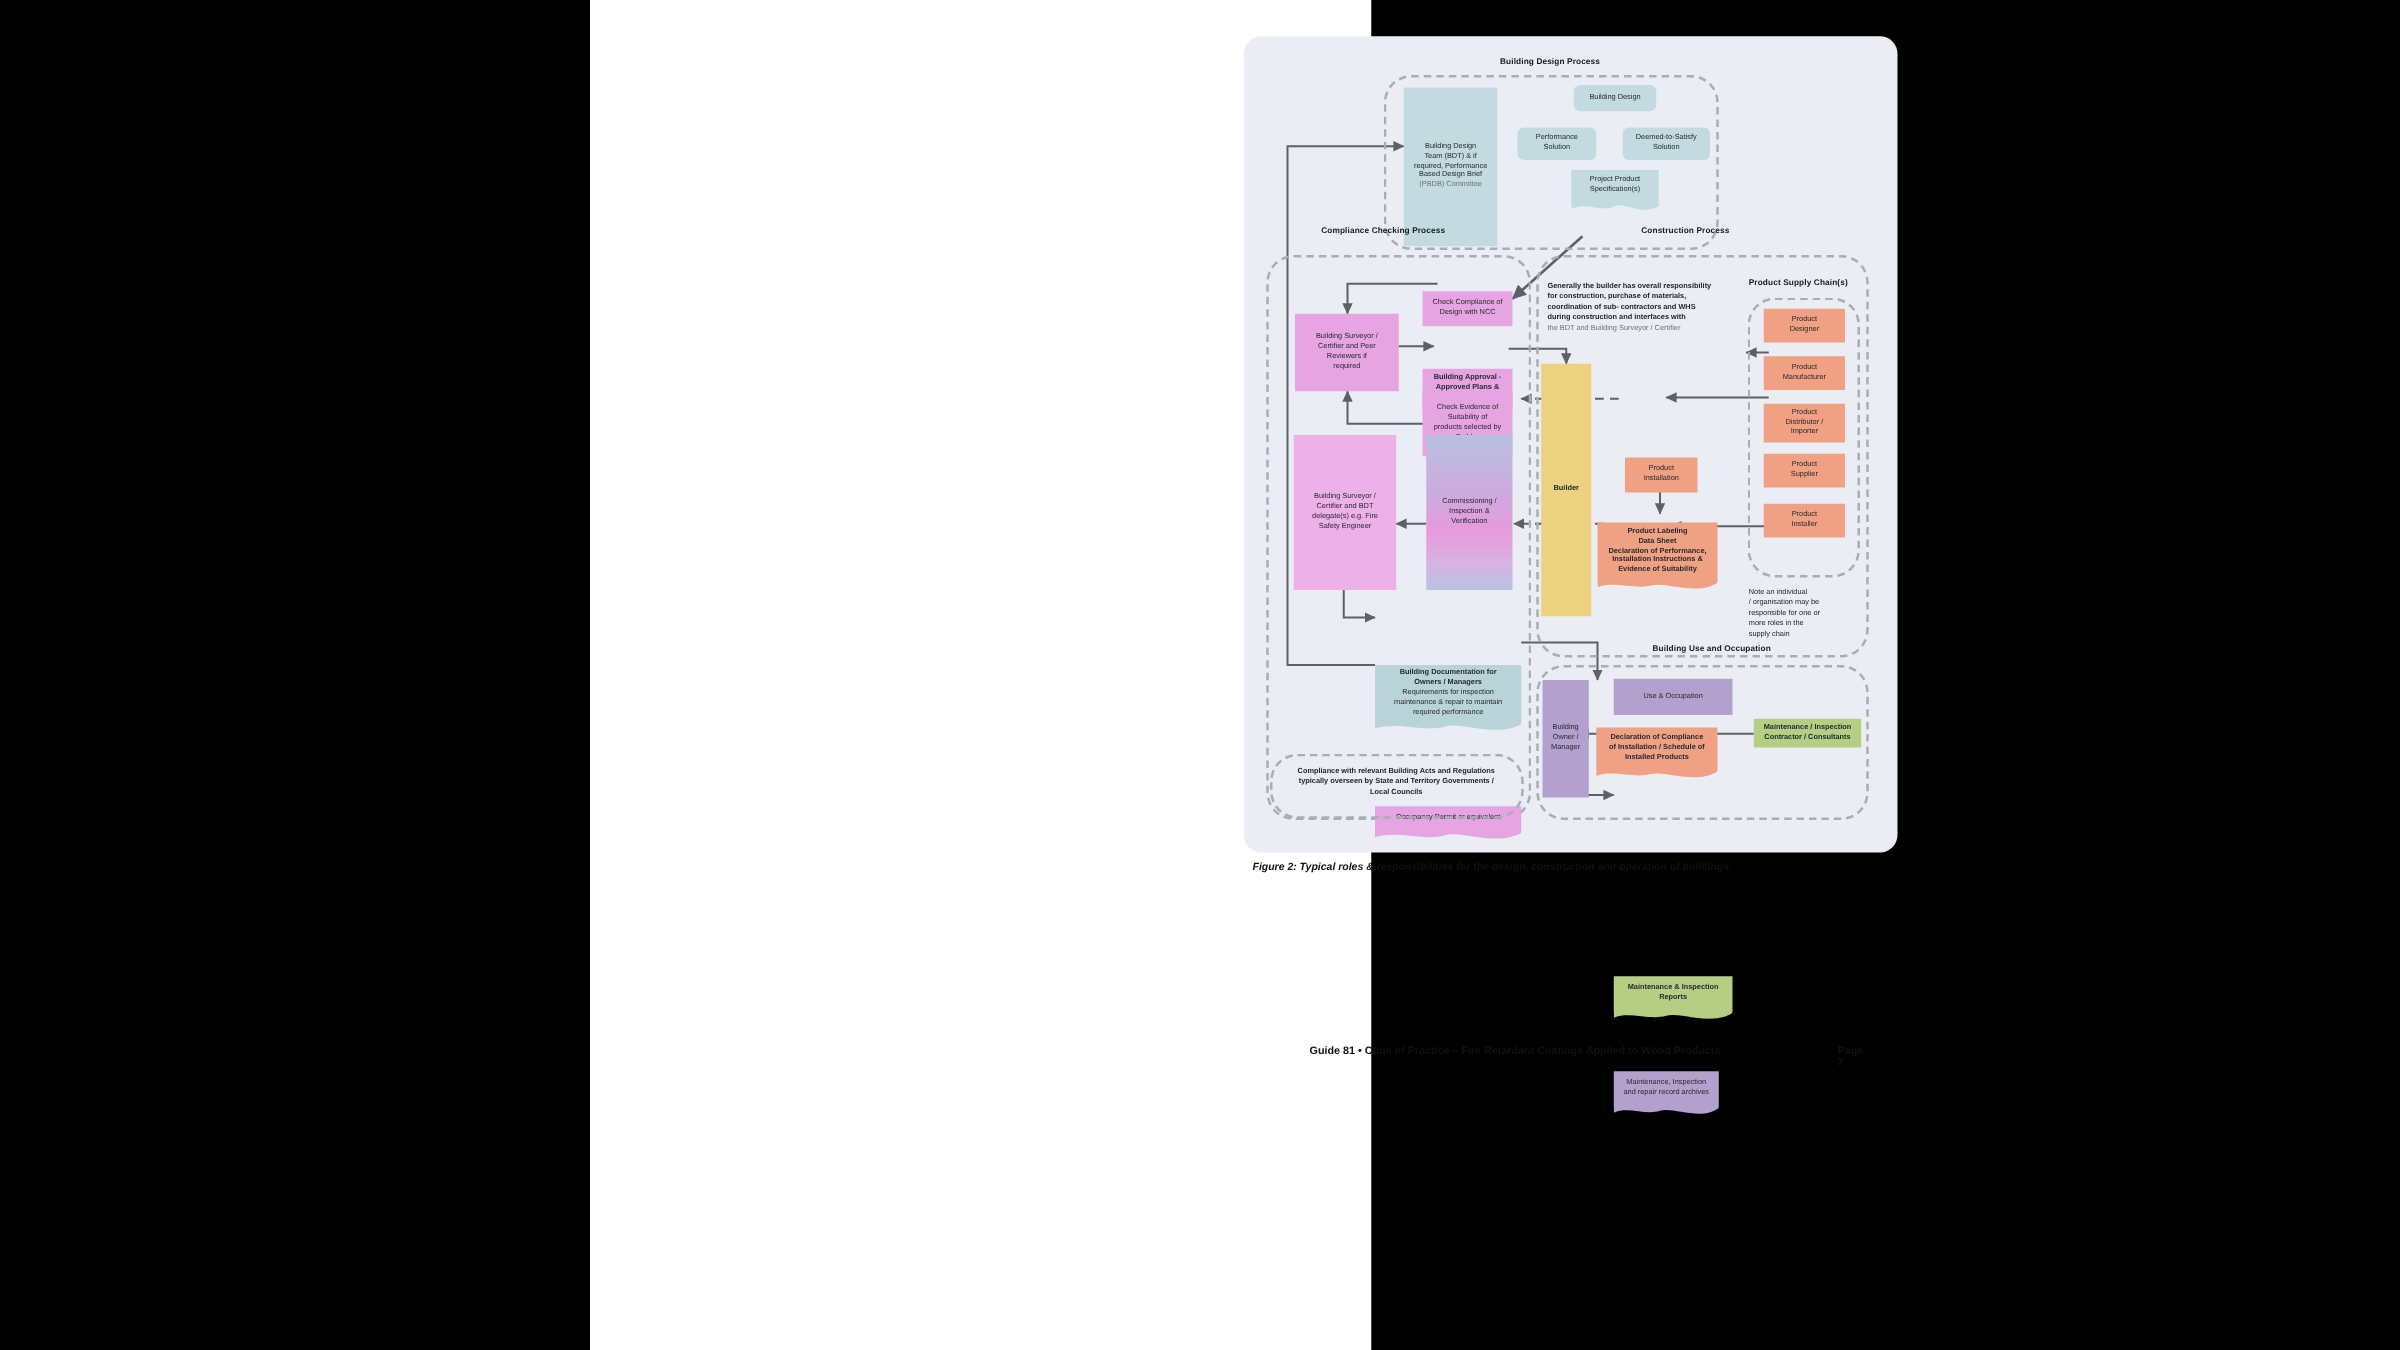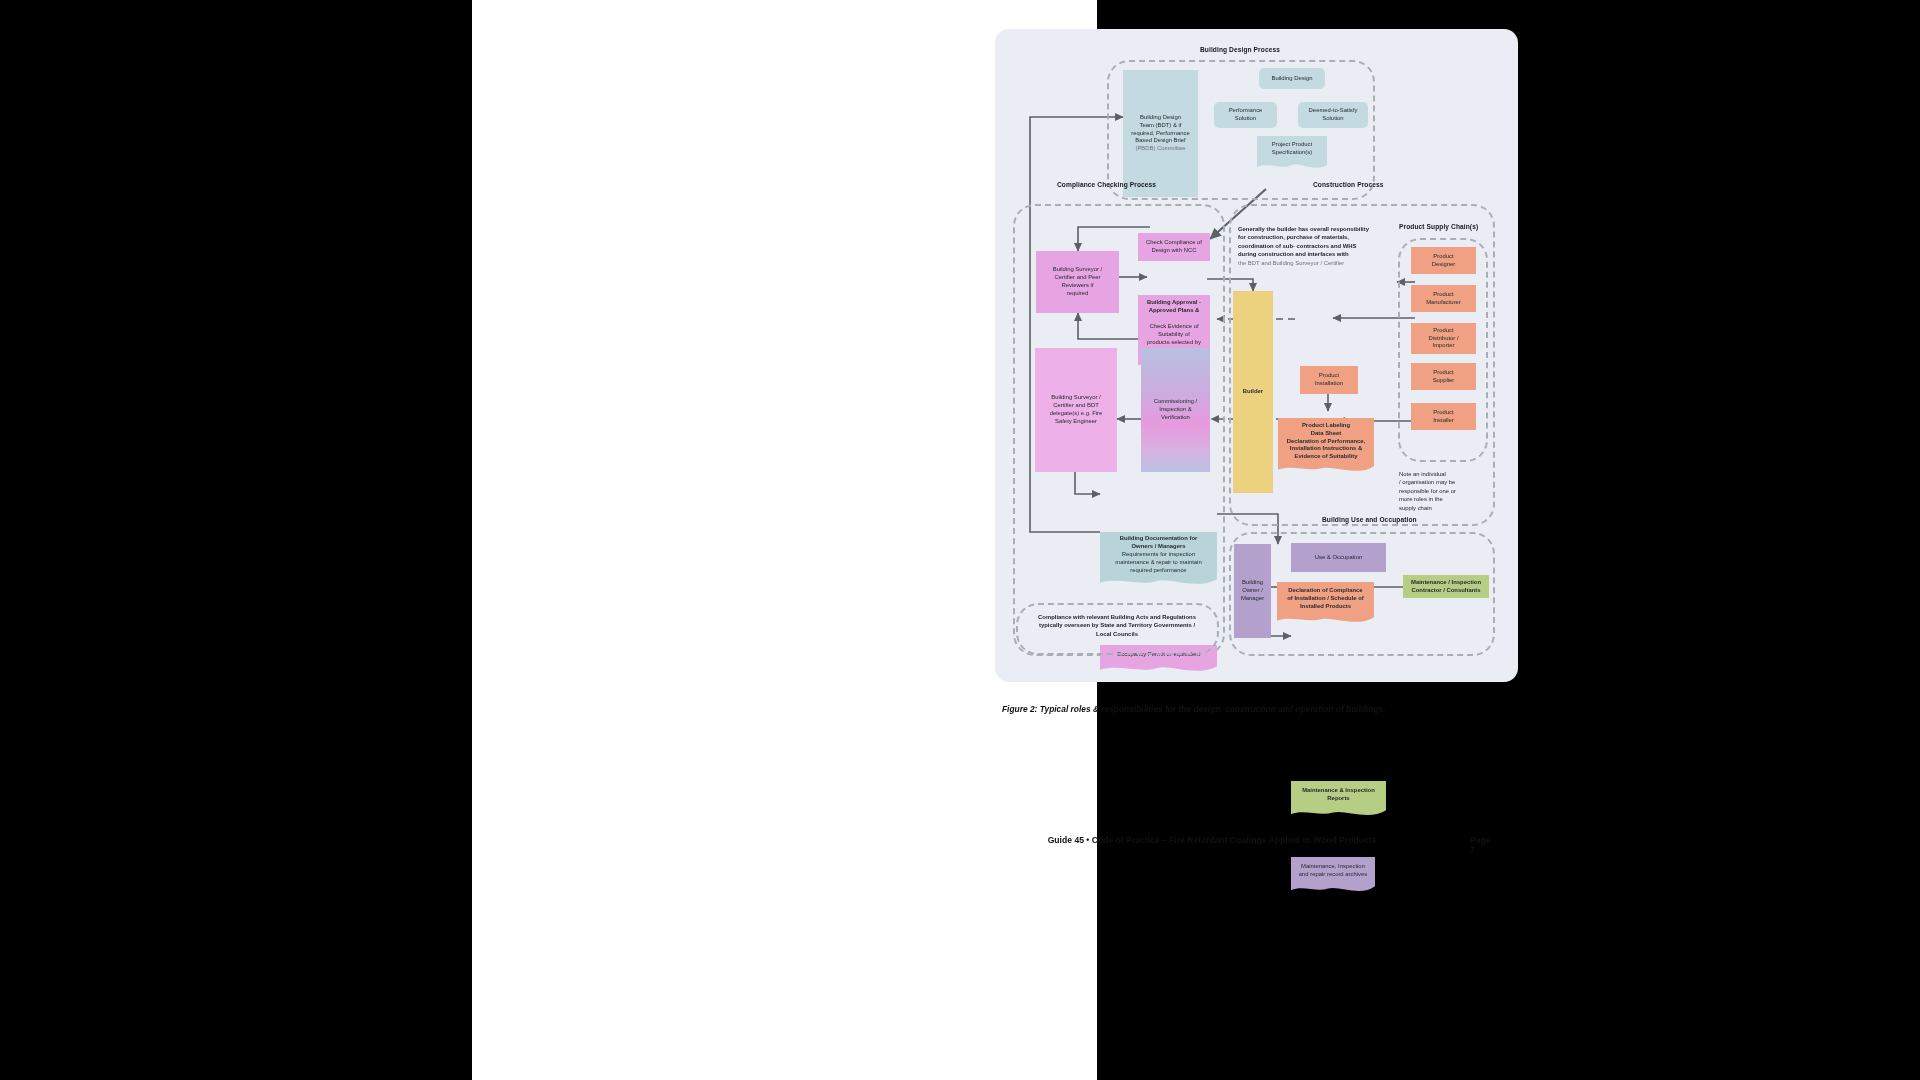--- a/index.html
+++ b/index.html
@@ -80,21 +80,21 @@
     color: #22262c;
   }
   .txt.b { font-weight: bold; }
 
   
   #wires { position: absolute; left: 0; top: 0; width: 523px; height: 653px; pointer-events: none; }
 
   
   #caption {
     position: absolute; left: 530px; top: 688px; width: 560px;
-    font-size: 8.4px; font-weight: bold; font-style: italic; color: #111; margin-top: 16px;
+    font-size: 8.4px; font-weight: bold; font-style: italic; color: #111;
   }
   #footer-left {
     position: absolute; left: 530px; top: 835px; width: 420px;
     text-align: center;
     font-size: 8.6px; font-weight: bold; color: #111;
   }
   #footer-right {
     position: absolute; left: 998px; top: 835px;
     font-size: 8.6px; font-weight: bold; color: #111;
   }
@@ -355,16 +355,16 @@
       <span>Maintenance, Inspection</span>
       <span>and repair record archives</span>
       <svg class="wavebot" viewBox="0 0 84 13" preserveAspectRatio="none">
         <path d="M0,0 L84,0 L84,3 C70,17 48,2 37,6 C25,11 12,1 0,8 Z" fill="#b3a0cd"></path>
       </svg>
     </div>
 
   </div>
 
   <div id="caption">Figure 2: Typical roles &amp; responsibilities for the design, construction and operation of buildings.</div>
-  <div id="footer-left">Guide 45 • Code of Practice – Fire Retardant Coatings Applied to Wood Products</div>
+  <div id="footer-left">Guide 81 • Code of Practice – Fire Retardant Coatings Applied to Wood Products</div>
   <div id="footer-right">Page 7</div>
 
 </div>
 
 </body></html>

